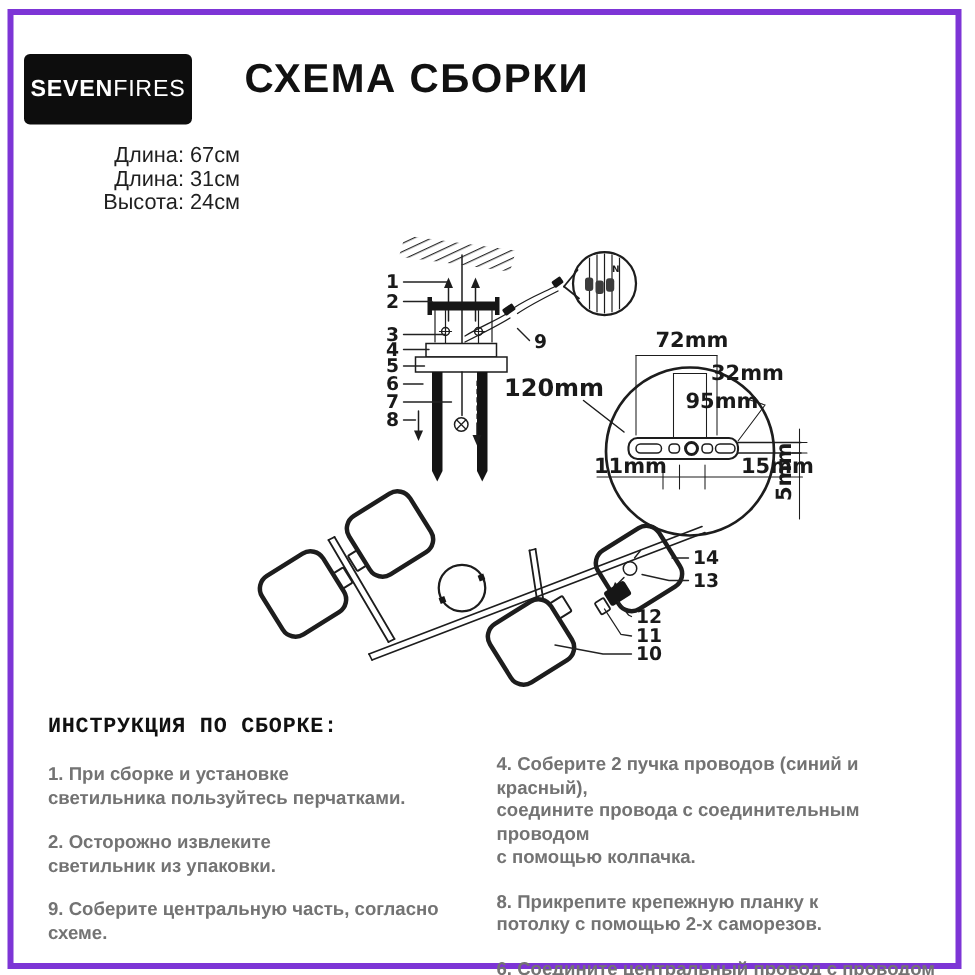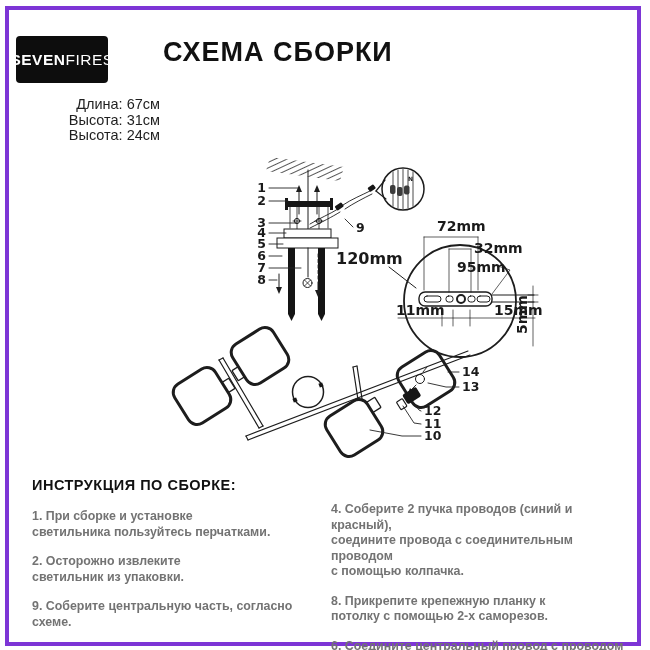--- a/index.html
+++ b/index.html
@@ -1,31 +1,31 @@
 <!DOCTYPE html>
 <html><head>
 <meta charset="utf-8">
 <style>
   html,body{margin:0;padding:0;background:#fff;}
   #page{position:relative;width:650px;height:650px;background:#fff;overflow:hidden;
         font-family:"Liberation Sans","DejaVu Sans",sans-serif;color:#1c1c1c;}
   .frame{position:absolute;left:5px;top:6px;width:636px;height:640px;
          border:4px solid #7d35d6;box-sizing:border-box;pointer-events:none;}
-  .logo{position:absolute;left:16px;top:36px;width:92px;height:47px;background:#0d0d0d;
+  .logo{position:absolute;left:16px;top:36px;width:112px;height:47px;background:#0d0d0d;
         border-radius:4px;display:flex;align-items:center;justify-content:center;
         color:#fff;font-size:15.5px;letter-spacing:.5px;}
   .logo .b{font-weight:700;}
   .logo .l{font-weight:400;}
   .title{position:absolute;left:163px;top:37px;font-size:27px;font-weight:700;
          letter-spacing:1px;color:#111;}
   .specs{position:absolute;left:0px;top:97px;width:128px;text-align:right;
          font-size:14.5px;font-weight:500;line-height:15.5px;color:#1f1f1f;padding-left:32px;}
   .svgwrap{position:absolute;left:0;top:0;width:650px;height:650px;}
   .ins-head{position:absolute;left:32px;top:477px;font-size:14.5px;font-weight:700;
-            letter-spacing:.5px;color:#111;}
+            letter-spacing:.5px;color:#111;font-family:Liberation Mono, monospace;}
   .col{position:absolute;top:505px;width:302px;font-size:12.4px;font-weight:600;
        line-height:15.5px;color:#737373;}
   .col.left{left:32px;top:509px;}
   .col.right{left:331px;top:502px;}
   .ins-text{white-space:pre-line;margin:0 0 14px 0;}
   svg text{font-family:"DejaVu Sans","Liberation Sans",sans-serif;fill:#1a1a1a;}
   .pn{font-size:12.5px;font-weight:600;}
   .meas{font-size:14px;font-weight:700;}
   .meas-big{font-size:16px;font-weight:700;}
 </style>
@@ -37,21 +37,21 @@
 
   <div class="logo">
     <span class="b">SEVEN</span>
       <span class="l">FIRES</span>
   </div>
 
   <div class="title">СХЕМА СБОРКИ</div>
 
   <div class="specs">
     <div>Длина: 67см</div>
-    <div>Высота: 31см</div>
+    <div>Длина: 31см</div>
     <div>Высота: 24см</div>
   </div>
 
   <div class="svgwrap">
   <svg width="650" height="650" viewBox="0 0 650 650" fill="none" stroke-linecap="round">
     <defs>
       <pattern id="hatch" width="5" height="5" patternUnits="userSpaceOnUse" patternTransform="rotate(65)">
         <line x1="0" y1="0" x2="0" y2="5" stroke="#2a2a2a" stroke-width="1.6"></line>
       </pattern>
       <clipPath id="balloonClip">

